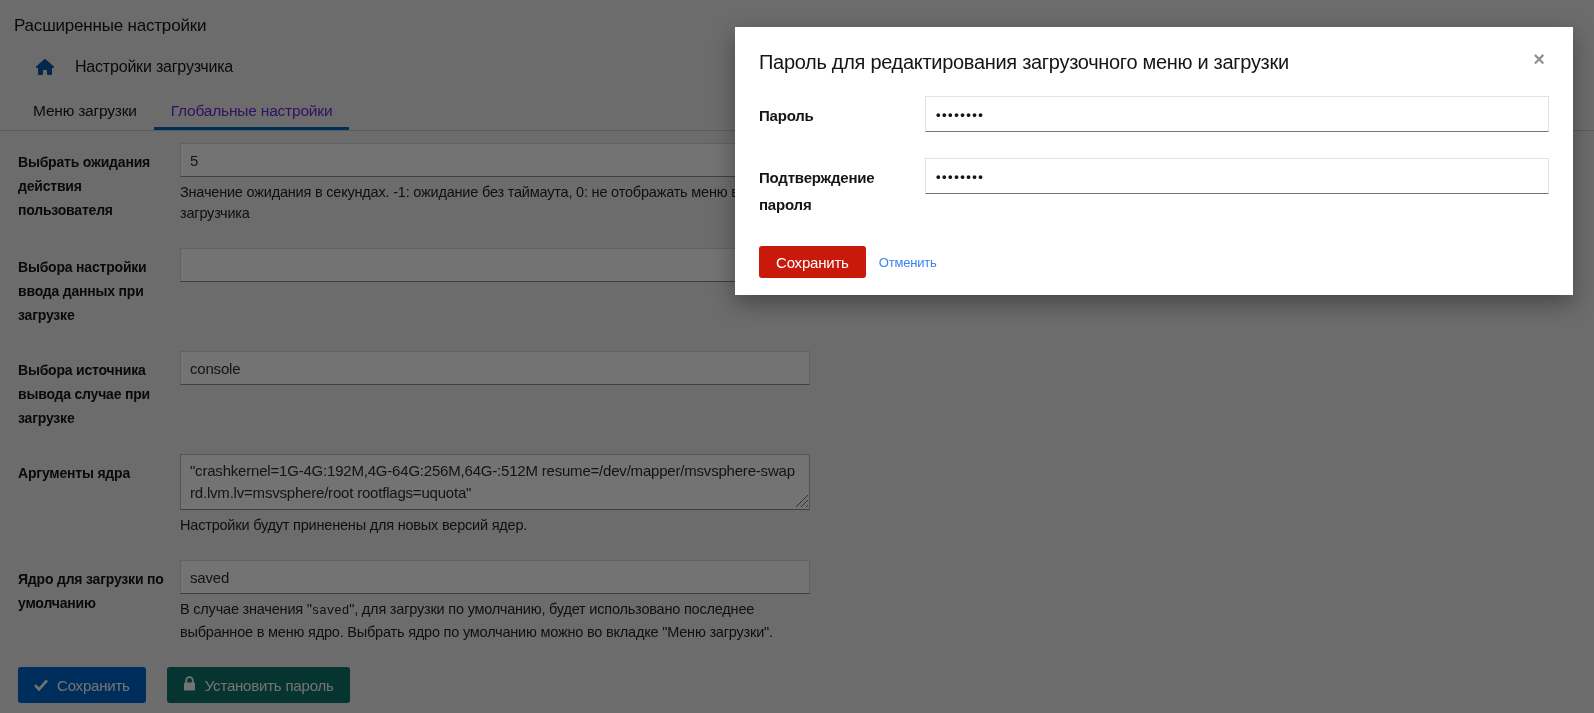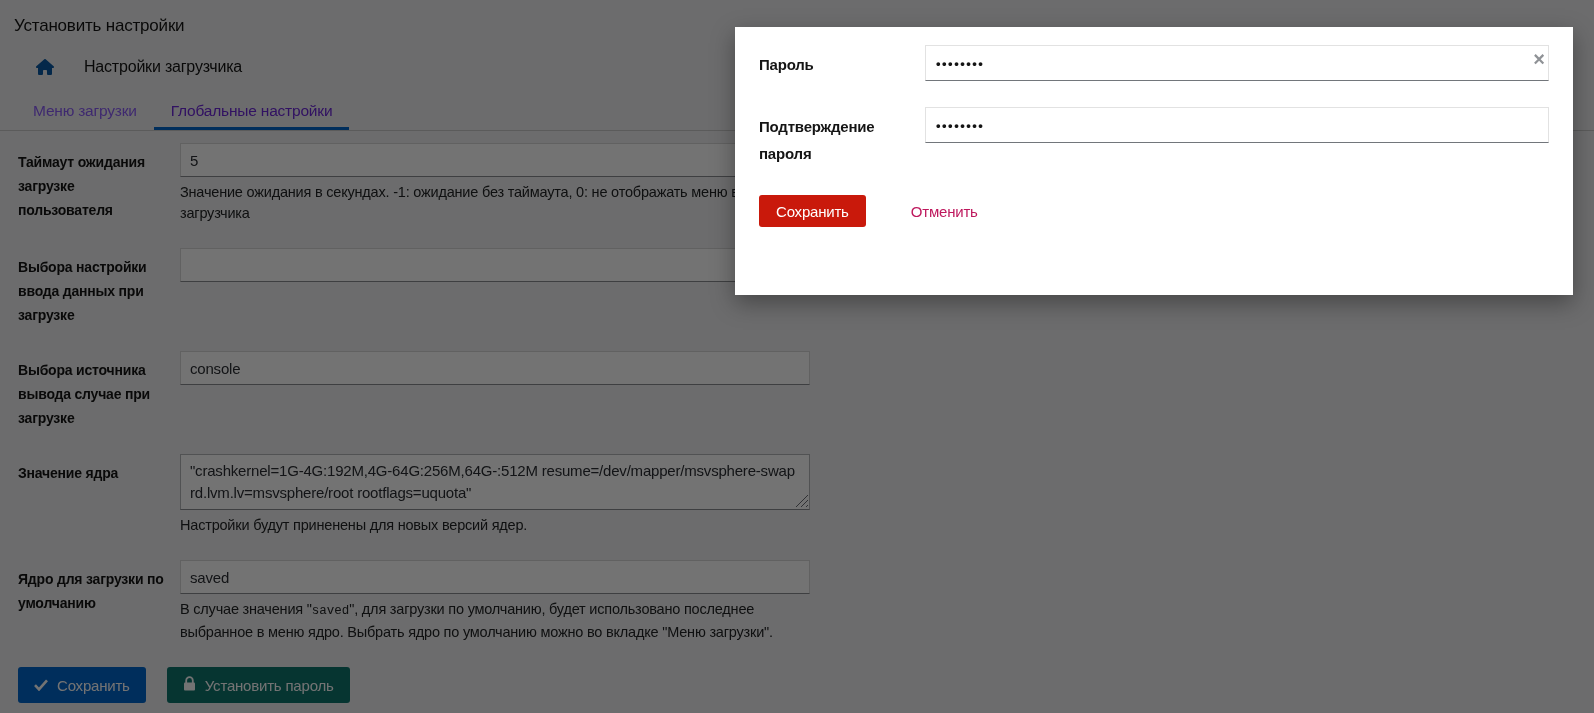--- a/index.html
+++ b/index.html
@@ -5,23 +5,23 @@
   * { box-sizing: border-box; }
   html,body { margin:0; padding:0; }
   body {
     width:1594px; height:713px; overflow:hidden; position:relative;
     font-family:"Liberation Sans", sans-serif; color:#151515; background:#f0f0f1;
   }
   .page { position:absolute; inset:0; background:#f0f0f1; }
   .page-title { font-size:17px; font-weight:400; margin:0; padding:16px 0 0 14px; letter-spacing:-0.2px; }
   .breadcrumb { display:flex; align-items:center; margin:22px 0 0 36px; }
   .breadcrumb .home { width:18px; height:16px; color:#0a59a4; cursor:pointer; }
-  .breadcrumb .crumb-label { margin-left:30px; font-size:16px; letter-spacing:-0.2px; }
+  .breadcrumb .crumb-label { margin-left:21px; font-size:16px; letter-spacing:-0.2px; }
   .tabs { display:flex; margin-top:18px; padding-left:16px; border-bottom:1px solid #c9c9c9; }
-  .tab { padding:8px 17px 10px 17px; font-size:15.5px; color:#8b5cf6; cursor:pointer; letter-spacing:-0.2px; }
+  .tab { padding:8px 17px 10px 17px; font-size:15.5px; color:#0f172a; cursor:pointer; letter-spacing:-0.2px; }
   .tab.active { color:#6d28d9; box-shadow: inset 0 -3px 0 0 #0066cc; }
   .form { margin:12px 0 0 18px; width:792px; }
   .row { display:flex; margin-bottom:24px; }
   .row .lbl { width:162px; padding:7px 10px 0 0; font-weight:bold; font-size:14px; line-height:24px; letter-spacing:-0.2px; }
   .row .fld { width:630px; }
   .txt {
     width:100%; height:34px; background:#fff; border:1px solid #d8d8d8; border-bottom-color:#8a8d90;
     padding:5px 9px; font-size:15px; color:#2b2e33; font-family:"Liberation Sans", sans-serif; letter-spacing:-0.2px;
   }
   .ta-wrap { position:relative; }
@@ -61,46 +61,46 @@
   .m-input {
     width:100%; height:36px; background:#fff; border:1px solid #e2e2e2; border-bottom-color:#72767b;
     padding:6px 10px; font-size:13px; font-weight:bold; letter-spacing:1.5px; color:#151515;
     font-family:"Liberation Sans", sans-serif;
   }
   .m-footer { display:flex; align-items:center; margin-top:28px; }
   .m-btn {
     height:32px; padding:0 17px; border:none; border-radius:3px; background:#c9190b; color:#fff;
     font-size:15px; cursor:pointer; font-family:"Liberation Sans", sans-serif; letter-spacing:-0.2px;
   }
-  .m-link { margin-left:45px; color:#be185d; font-size:15px; text-decoration:none; cursor:pointer; letter-spacing:-0.2px; }
+  .m-link { margin-left:13px; color:#3b82f6; font-size:13px; text-decoration:none; cursor:pointer; letter-spacing:-0.2px; }
 </style>
 </head>
 <body>
 
 <div class="page">
-  <h1 class="page-title">Установить настройки</h1>
+  <h1 class="page-title">Расширенные настройки</h1>
 
   <div class="breadcrumb">
     <span class="home">
       <svg width="18" height="16" viewBox="0 0 576 512" fill="currentColor" aria-hidden="true">
         <path d="M575.8 255.5c0 18-15 32.1-32 32.1h-32l.7 160.2c0 2.7-.2 5.4-.5 8.1V472c0 22.1-17.9 40-40 40H456c-1.1 0-2.2 0-3.3-.1c-1.4 .1-2.8 .1-4.2 .1H416 392c-22.1 0-40-17.9-40-40V448 384c0-17.7-14.3-32-32-32H256c-17.7 0-32 14.3-32 32v64 24c0 22.1-17.9 40-40 40H160 128.1c-1.5 0-3-.1-4.5-.2c-1.2 .1-2.4 .2-3.6 .2H104c-22.1 0-40-17.9-40-40V360c0-.9 0-1.9 .1-2.8V287.6H32c-18 0-32-14-32-32.1c0-9 3-17 10-24L266.4 8c7-7 15-8 22-8s15 2 21 7L564.8 231.5c8 7 12 15 11 24z"></path>
       </svg>
     </span>
     <span class="crumb-label">Настройки загрузчика</span>
   </div>
 
   <div class="tabs">
     <div class="tab">Меню загрузки</div>
     <div class="tab active">Глобальные настройки</div>
   </div>
 
   <div class="form">
 
     <div class="row">
-      <div class="lbl">Таймаут ожидания загрузке пользователя</div>
+      <div class="lbl">Выбрать ожидания действия пользователя</div>
       <div class="fld">
         <input class="txt" type="text" value="5" style="">
         <div class="help">Значение ожидания в секундах. -1: ожидание без таймаута, 0: не отображать меню выбора загрузчика</div>
       </div>
     </div>
 
     <div class="row">
       <div class="lbl">Выбора настройки ввода данных при загрузке</div>
       <div class="fld">
         <input class="txt" type="text" value="" style="">
@@ -108,21 +108,21 @@
     </div>
 
     <div class="row">
       <div class="lbl">Выбора источника вывода случае при загрузке</div>
       <div class="fld">
         <input class="txt" type="text" value="console" style="">
       </div>
     </div>
 
     <div class="row">
-      <div class="lbl">Значение ядра</div>
+      <div class="lbl">Аргументы ядра</div>
       <div class="fld">
         <div class="ta-wrap">
           <textarea class="txt" style="">"crashkernel=1G-4G:192M,4G-64G:256M,64G-:512M resume=/dev/mapper/msvsphere-swap rd.lvm.lv=msvsphere/root rootflags=uquota"</textarea>
           <span class="grip"></span>
         </div>
         <div class="help">Настройки будут приненены для новых версий ядер.</div>
       </div>
     </div>
 
     <div class="row">
@@ -151,20 +151,21 @@
         </svg>
       </span>
       <span>Установить пароль</span>
     </button>
   </div>
 </div>
 
 <div class="overlay"></div>
 
 <div class="modal">
+  <h2 class="modal-title">Пароль для редактирования загрузочного меню и загрузки</h2>
   <button class="modal-close">×</button>
 
   <div class="m-row">
     <div class="m-lbl">Пароль</div>
     <div class="m-fld">
       <input class="m-input" type="text" value="••••••••" style="">
     </div>
   </div>
 
   <div class="m-row">

